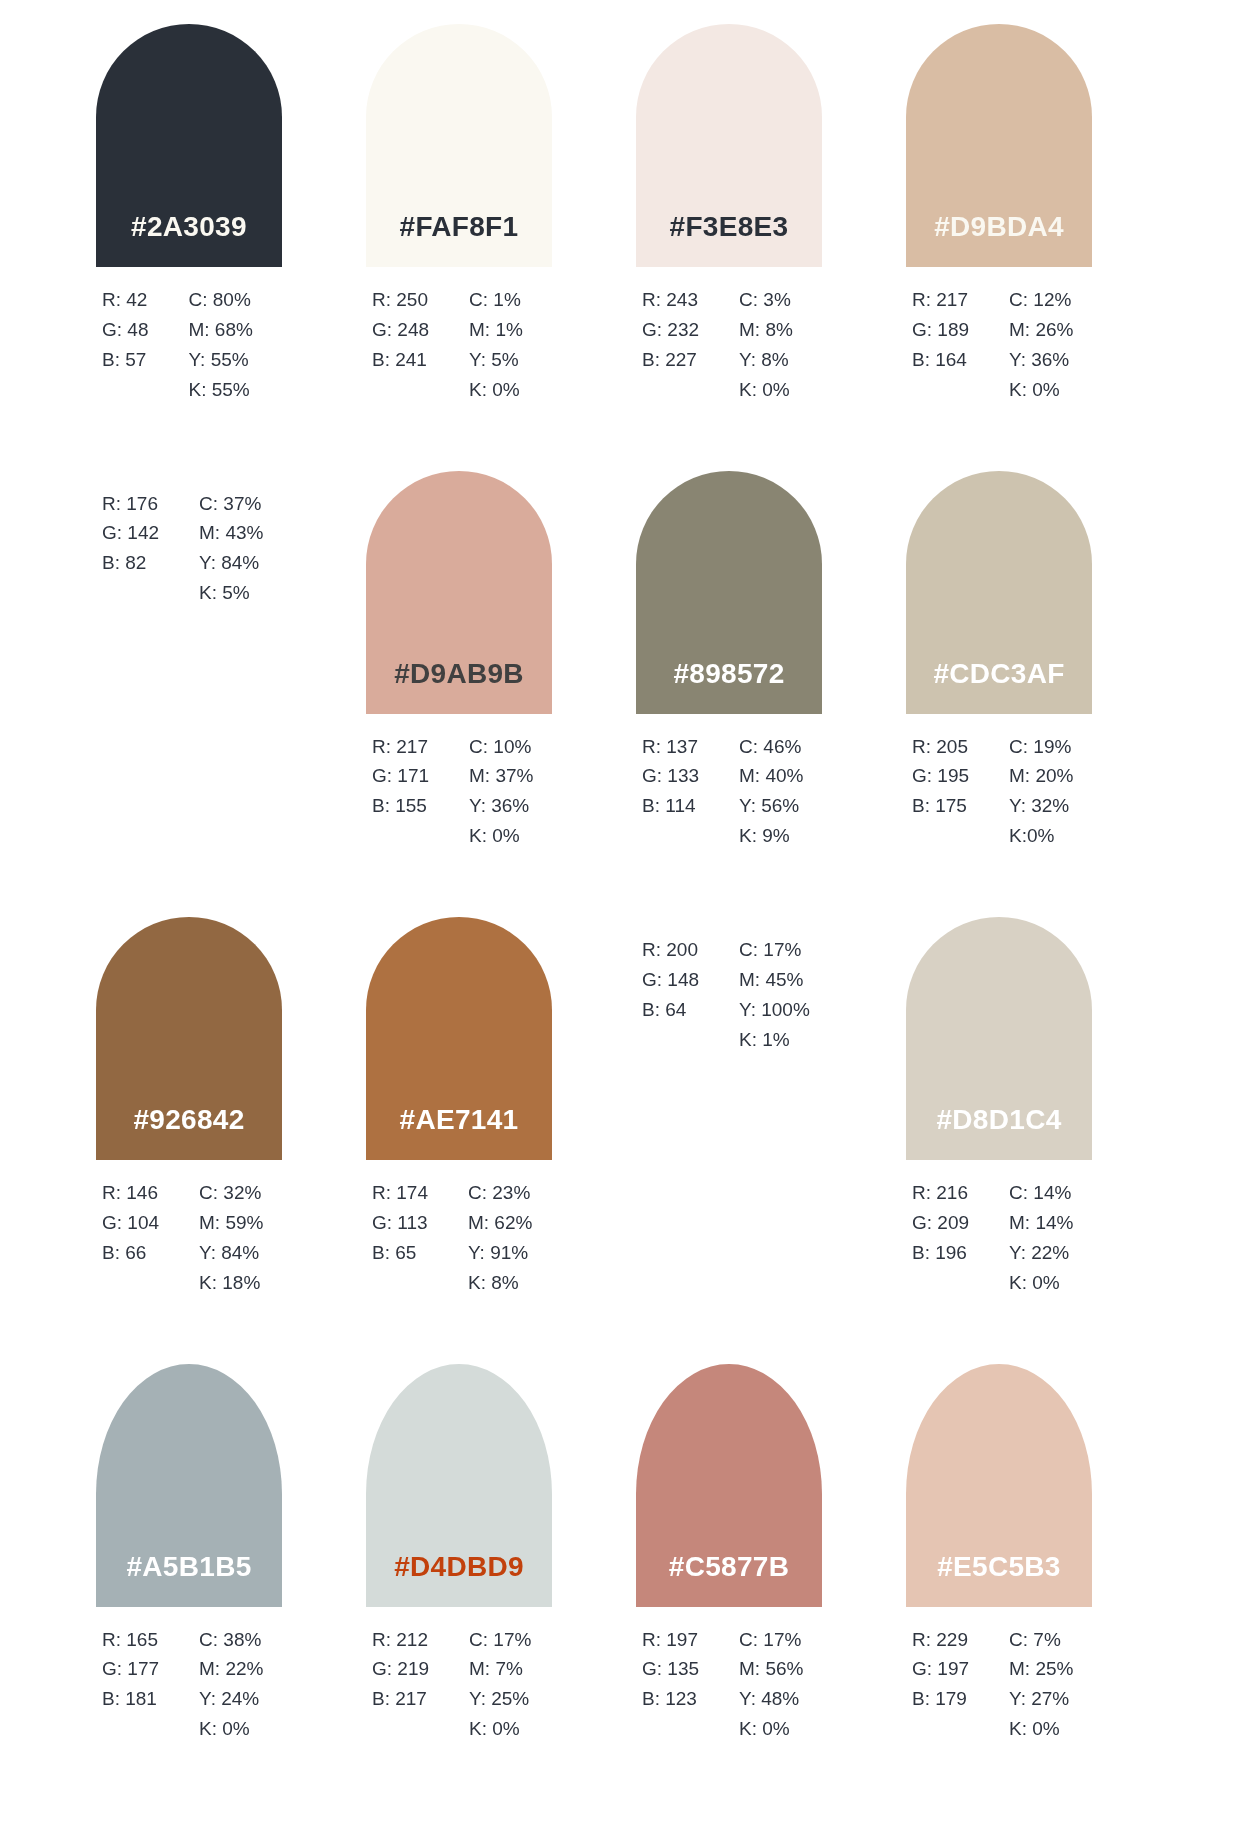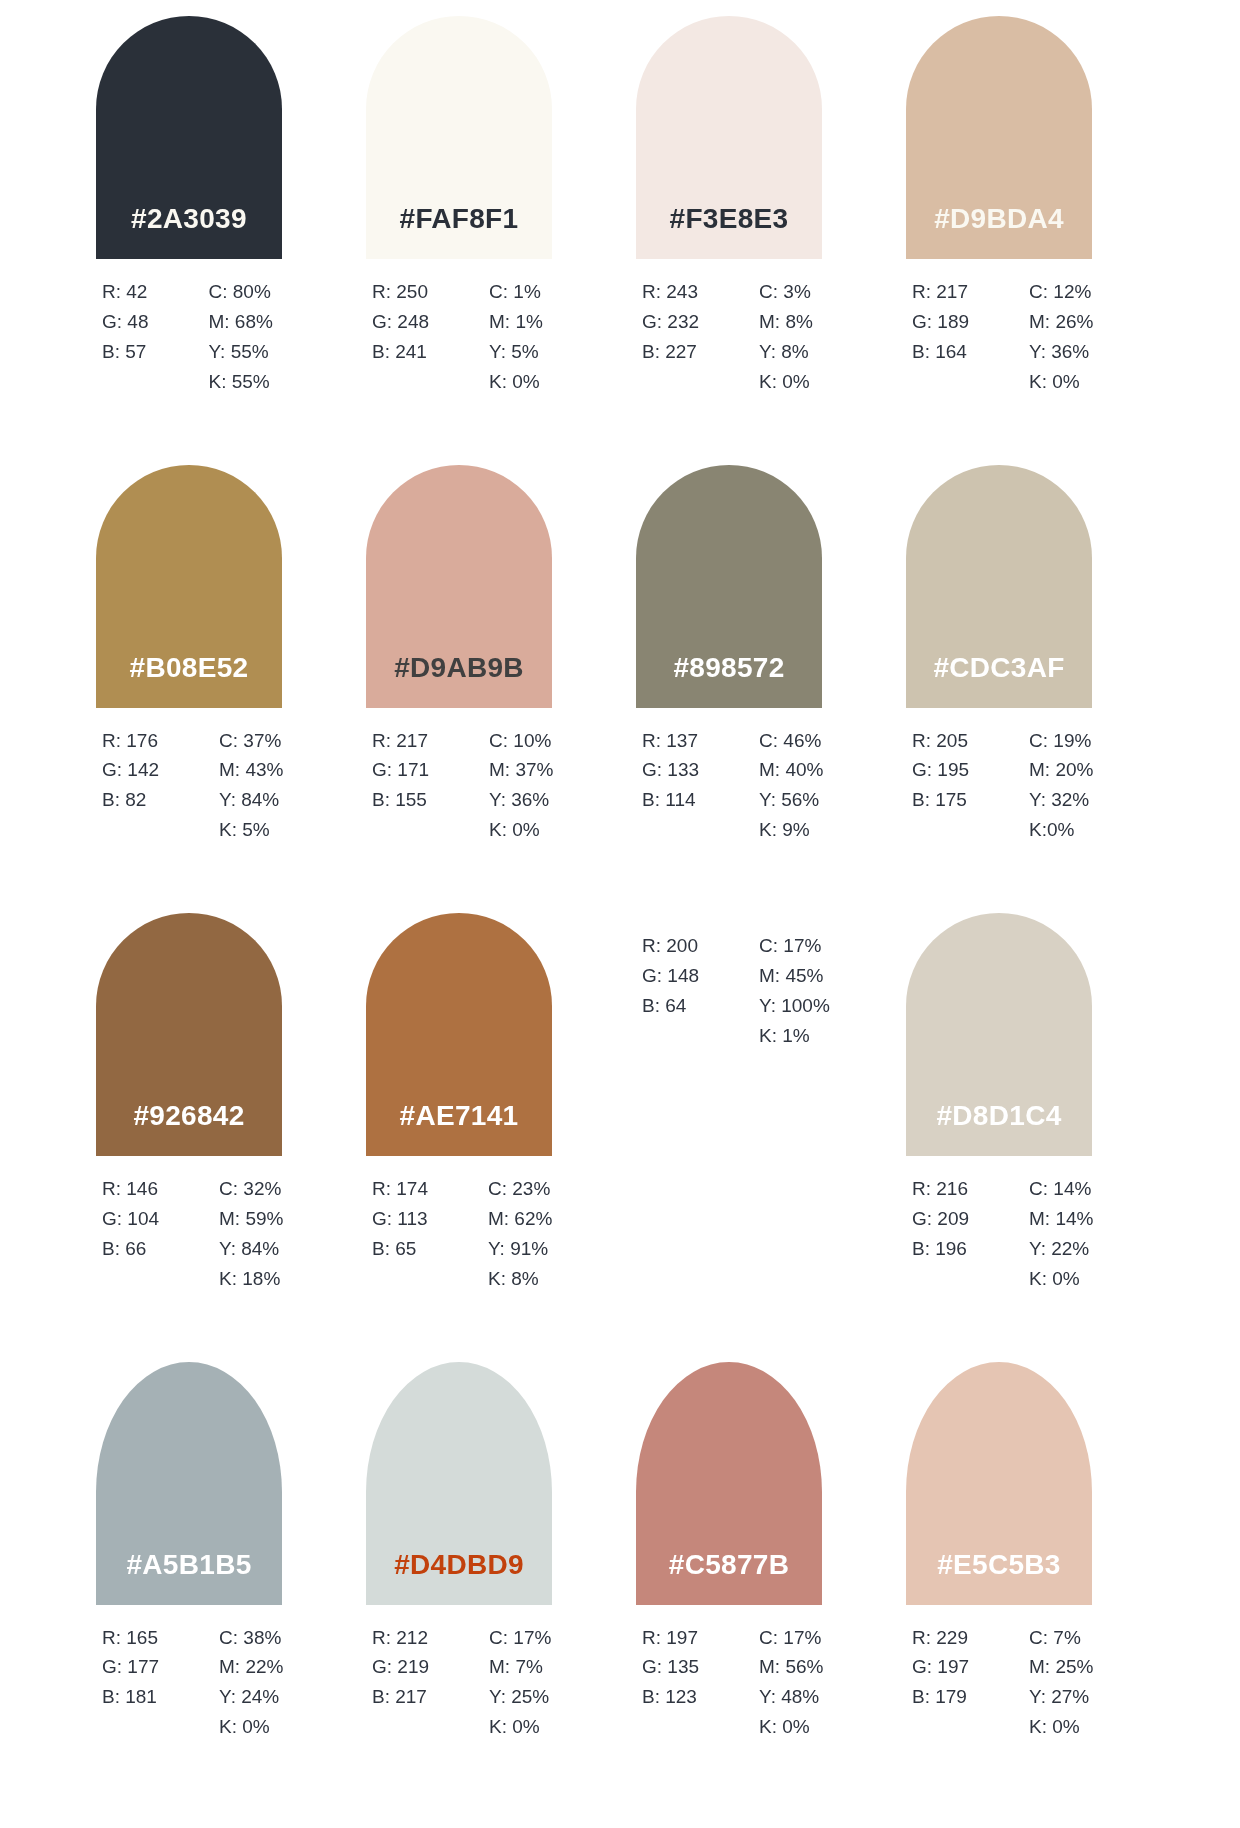--- a/index.html
+++ b/index.html
@@ -7,21 +7,21 @@
     width:1240px; height:1828px;
     background:#FFFFFF;
     font-family:"Liberation Sans", sans-serif;
   }
   #palette-grid {
     width:1240px; height:1828px;
     position:relative;
     display:grid;
     grid-template-columns:repeat(4, 1fr);
     grid-template-rows:repeat(4, 1fr);
-    padding:16px 80px 18px 80px;
+    padding:24px 80px 18px 80px;
   }
   .swatch-cell {
     position:relative;
     display:flex;
     flex-direction:column;
     align-items:flex-start;
   }
   
   .arch {
     width:186px;
@@ -43,21 +43,21 @@
     letter-spacing:0.3px;
     padding-bottom:26px;
     white-space:nowrap;
     line-height:1;
   }
   
   .values {
     display:flex;
     margin-top:20px;
     margin-left:22px;
-    gap:60px;
+    gap:40px;
   }
   .val-col {
     display:flex;
     flex-direction:column;
     gap:3px;
   }
   .val-line {
     font-size:19px;
     color:#2F3540;
     line-height:1.42;
@@ -134,23 +134,20 @@
         </div>
         <div class="val-col">
           <div class="val-line">C: 12%</div>
           <div class="val-line">M: 26%</div>
           <div class="val-line">Y: 36%</div>
           <div class="val-line">K: 0%</div>
         </div>
       </div>
     </div>
     <div class="swatch-cell row-2">
-      <div class="arch" style="background: rgb(176, 142, 82);">
-        <div class="hex-label" style="color: rgb(255, 255, 255);">#B08E52</div>
-      </div>
       <div class="values">
         <div class="val-col">
           <div class="val-line">R: 176</div>
           <div class="val-line">G: 142</div>
           <div class="val-line">B: 82</div>
         </div>
         <div class="val-col">
           <div class="val-line">C: 37%</div>
           <div class="val-line">M: 43%</div>
           <div class="val-line">Y: 84%</div>

